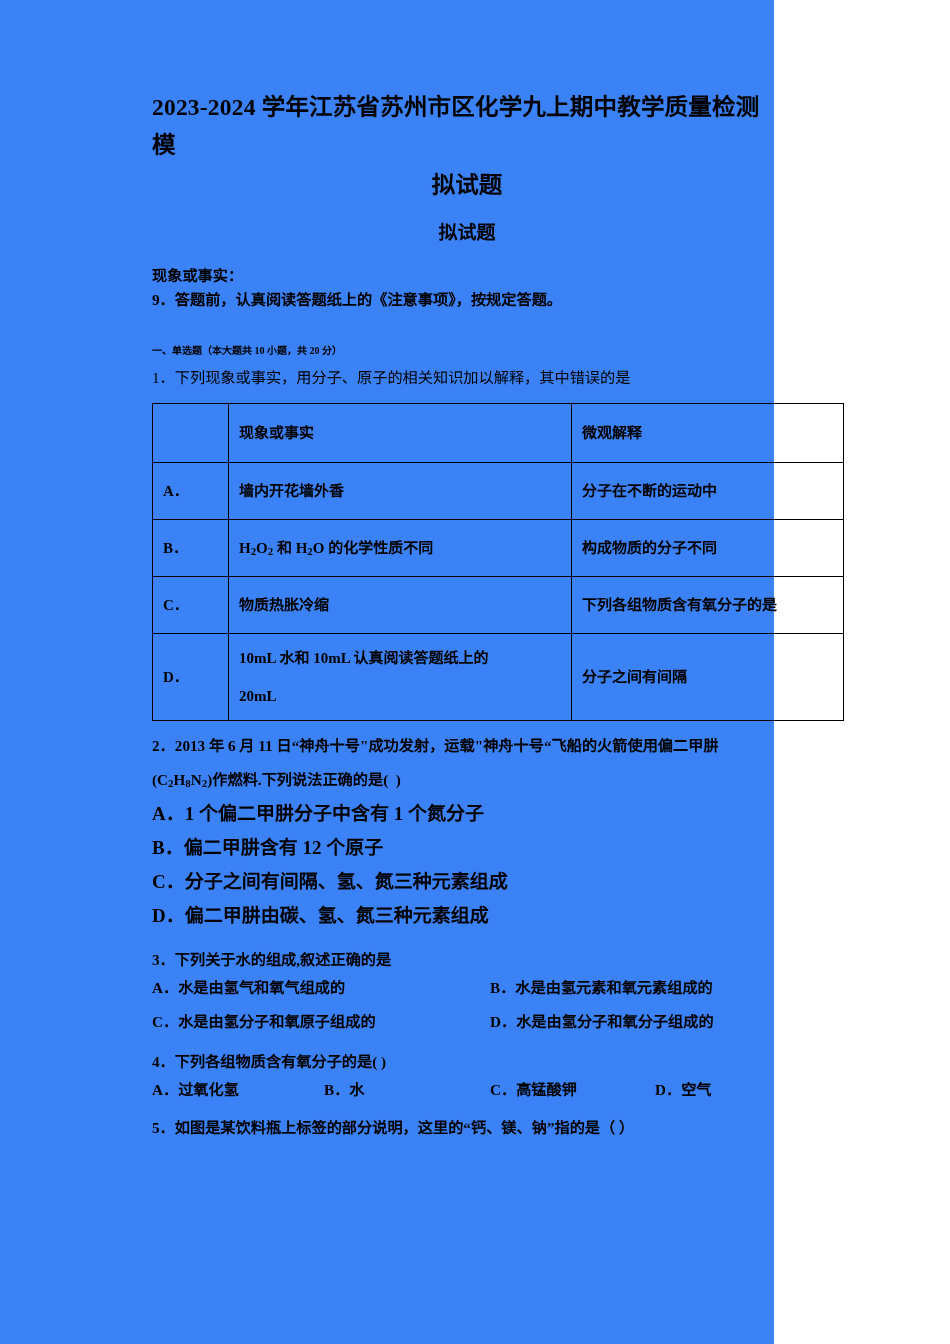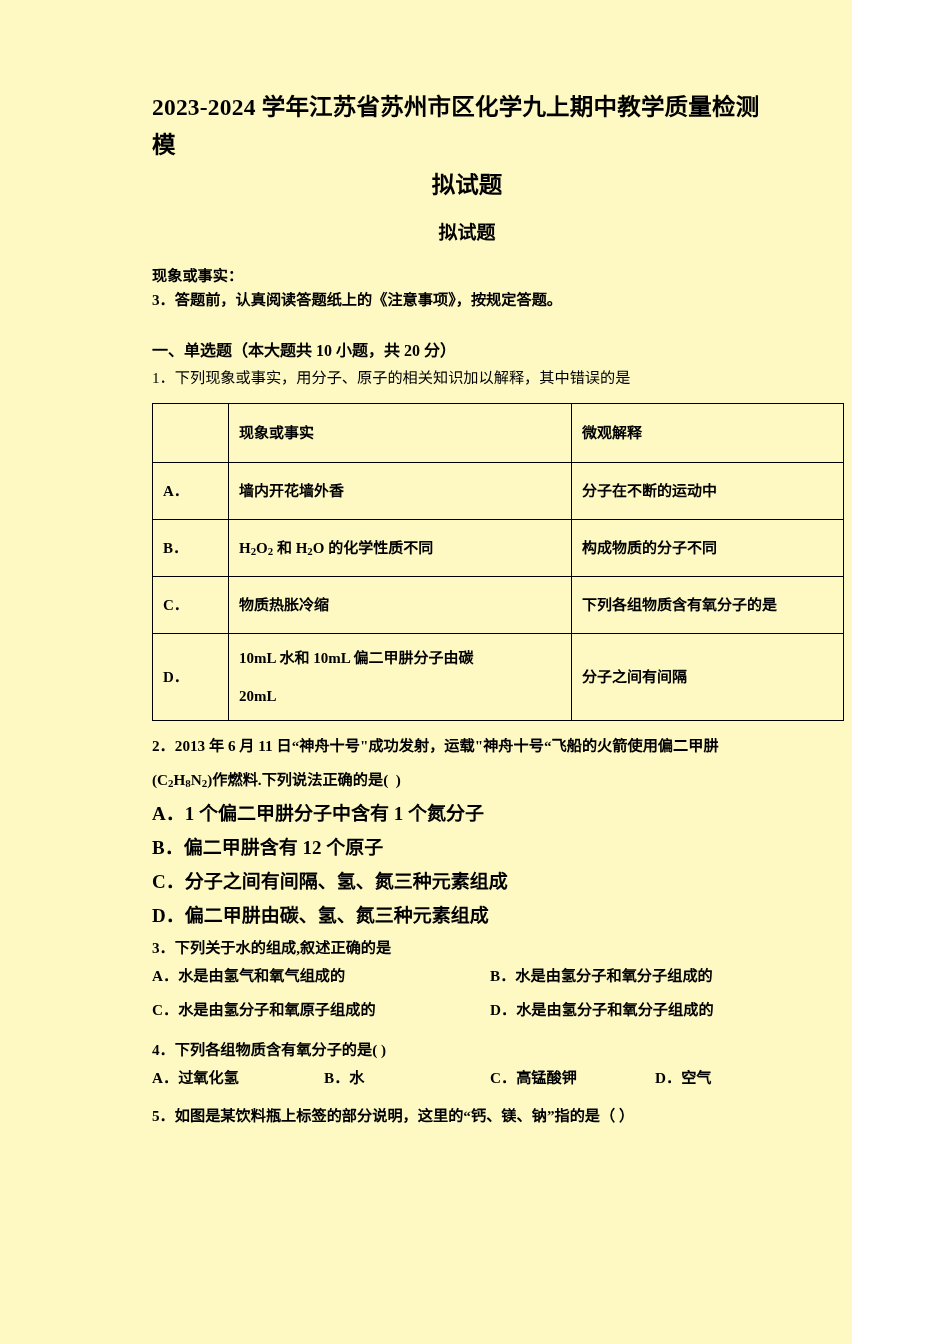--- a/index.html
+++ b/index.html
@@ -12,23 +12,23 @@
     width: 950px;
     height: 1344px;
     position: relative;
     font-family: "Liberation Serif", "DejaVu Serif", serif;
     color: #000000;
     overflow: hidden;
   }
   .page {
     position: absolute;
     left: 0; top: 0;
-    width: 852px;
+    width: 774px;
     height: 1344px;
-    background: #fef9c3;
+    background: #3b82f6;
   }
   .content {
     position: absolute;
     left: 152px;
     top: 0;
     width: 630px;
   }
 
   
   .doc-title {
@@ -65,21 +65,21 @@
     line-height: 24px;
   }
   .notice p {
     margin: 0;
     text-align: justify;
   }
 
   
   .section-head {
     margin-top: 26px;
-    font-size: 16px;
+    font-size: 10px;
     font-weight: bold;
     line-height: 26px;
   }
 
   
   .q-stem {
     font-size: 15.2px;
     line-height: 27px;
     margin: 0;
     font-weight: normal;
@@ -162,21 +162,21 @@
 
 <div class="page">
   <div class="content">
 
     <h1 class="doc-title">2023-2024 学年江苏省苏州市区化学九上期中教学质量检测模</h1>
     <h1 class="doc-title-line2">拟试题</h1>
     <h2 class="doc-subtitle">拟试题</h2>
 
     <div class="notice">
       <p>现象或事实：</p>
-      <p>3．答题前，认真阅读答题纸上的《注意事项》，按规定答题。</p>
+      <p>9．答题前，认真阅读答题纸上的《注意事项》，按规定答题。</p>
     </div>
 
     <div class="section-head">一、单选题（本大题共 10 小题，共 20 分）</div>
 
     <p class="q-stem"><span>1．</span><span>下列现象或事实，用分子、原子的相关知识加以解释，其中错误的是</span></p>
 
     <table class="qtable">
       <tbody>
         <tr class="row-header">
           <td class="col-label"></td>
@@ -194,44 +194,44 @@
           <td class="col-expl">构成物质的分子不同</td>
         </tr>
         <tr class="row-c">
           <td class="col-label">C．</td>
           <td class="col-fact">物质热胀冷缩</td>
           <td class="col-expl">下列各组物质含有氧分子的是</td>
         </tr>
         <tr class="row-d">
           <td class="col-label">D．</td>
           <td class="col-fact cell-2line">
-            <span>10mL 水和 10mL 偏二甲肼分子由碳</span>
+            <span>10mL 水和 10mL 认真阅读答题纸上的</span>
             <span>20mL</span>
           </td>
           <td class="col-expl">分子之间有间隔</td>
         </tr>
       </tbody>
     </table>
 
 
     <p class="q-stem-bold" style="margin-top:8px;"><span>2．</span><span>2013 年 6 月 11 日“神舟十号"成功发射，运载"神舟十号“飞船的火箭使用偏二甲肼</span></p>
     <p class="q-stem-bold">(C<sub>2</sub>H<sub>8</sub>N<sub>2</sub>)作燃料.下列说法正确的是(&nbsp;&nbsp;)</p>
 
     <div class="opt-list">
       <p class="opt-line">A．1 个偏二甲肼分子中含有 1 个氮分子</p>
       <p class="opt-line">B．偏二甲肼含有 12 个原子</p>
       <p class="opt-line">C．分子之间有间隔、氢、氮三种元素组成</p>
       <p class="opt-line">D．偏二甲肼由碳、氢、氮三种元素组成</p>
     </div>
 
-    <p class="q-stem-tight" style="margin-top:0;"><span>3．</span><span>下列关于水的组成,叙述正确的是</span></p>
+    <p class="q-stem-tight" style="margin-top:12px;"><span>3．</span><span>下列关于水的组成,叙述正确的是</span></p>
 
     <div class="opt-grid2" style="height:34px;">
       <span style="left:0px;">A．水是由氢气和氧气组成的</span>
-      <span style="left:338px;">B．水是由氢分子和氧分子组成的</span>
+      <span style="left:338px;">B．水是由氢元素和氧元素组成的</span>
     </div>
     <div class="opt-grid2" style="height:34px;">
       <span style="left:0px;">C．水是由氢分子和氧原子组成的</span>
       <span style="left:338px;">D．水是由氢分子和氧分子组成的</span>
     </div>
 
     <p class="q-stem-tight" style="margin-top:4px;"><span>4．</span><span>下列各组物质含有氧分子的是(     )</span></p>
 
     <div class="opt-row" style="height:34px;">
       <span style="left:0px;">A．过氧化氢</span>

